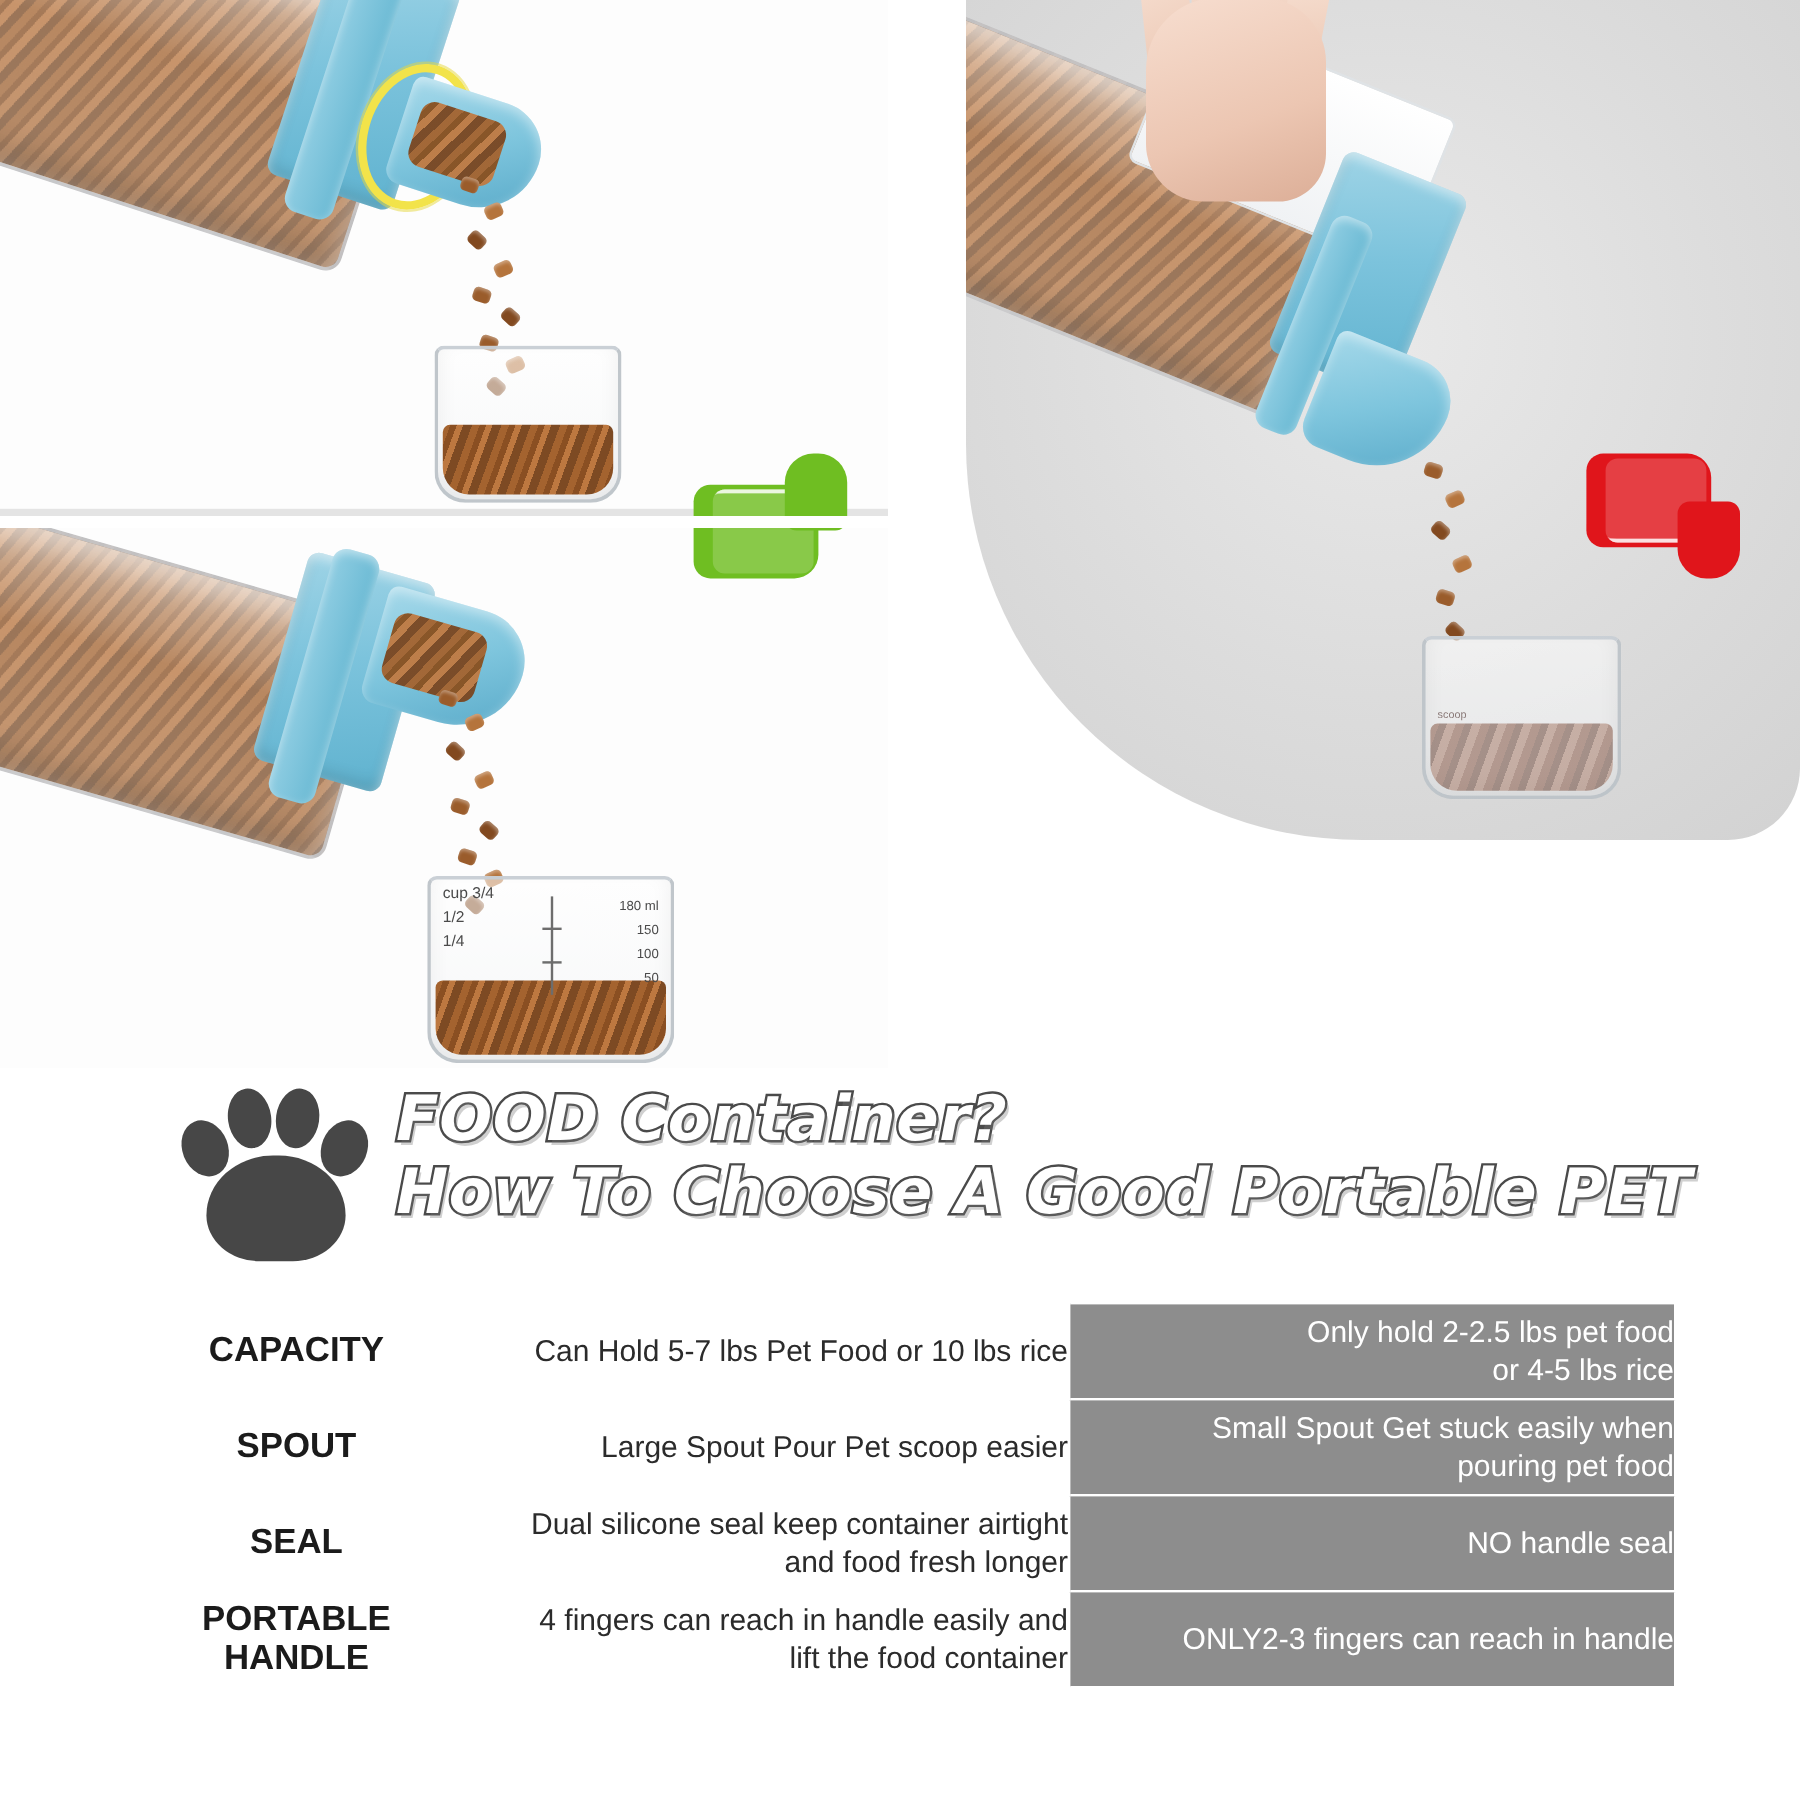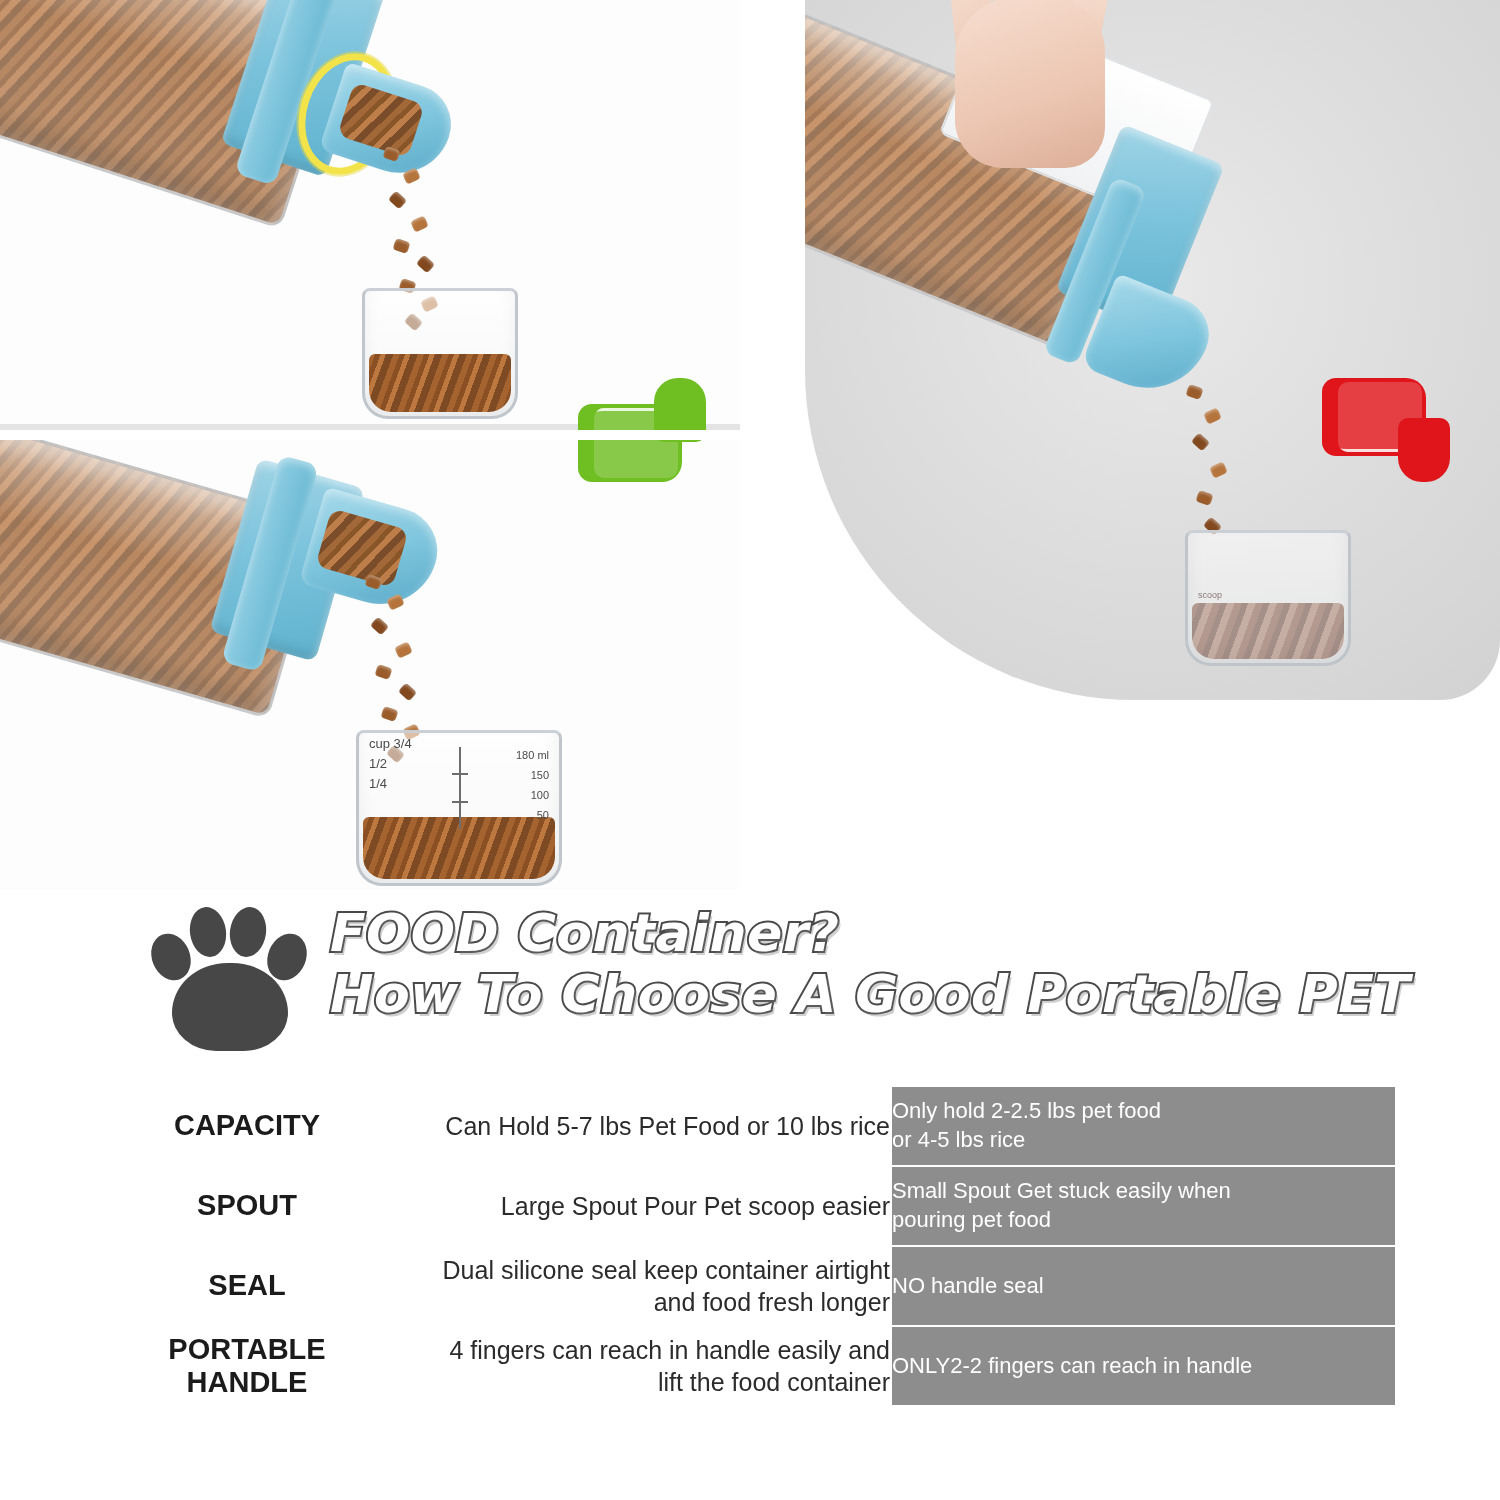--- a/index.html
+++ b/index.html
@@ -318,22 +318,22 @@
     background: #ffffff;
     color: #2b2b2b;
     font-size: 25px;
     text-align: right;
     line-height: 1.3;
     padding: 14px 14px;
   }
   .cell-other {
     background: #8d8d8d;
     color: #ffffff;
-    font-size: 22px;
-    text-align: left;
+    font-size: 25px;
+    text-align: right;
     line-height: 1.3;
     padding: 14px 14px;
   }
   .row-h1 td { height: 78px; }
   .row-h2 td { height: 78px; }
 </style>
 </head>
 <body>
 
 <div class="collage">
@@ -478,16 +478,16 @@
       <td class="cell-other">Small Spout Get stuck easily when<br>pouring pet food</td>
     </tr>
     <tr class="row-h1">
       <td class="row-label">SEAL</td>
       <td class="cell-ours">Dual silicone seal keep container airtight<br>and food fresh longer</td>
       <td class="cell-other">NO handle seal</td>
     </tr>
     <tr class="row-h2">
       <td class="row-label">PORTABLE<br>HANDLE</td>
       <td class="cell-ours">4 fingers can reach in handle easily and<br>lift the food container</td>
-      <td class="cell-other">ONLY2-2 fingers can reach in handle</td>
+      <td class="cell-other">ONLY2-3 fingers can reach in handle</td>
     </tr>
   </tbody>
 </table>
 
 </body></html>

